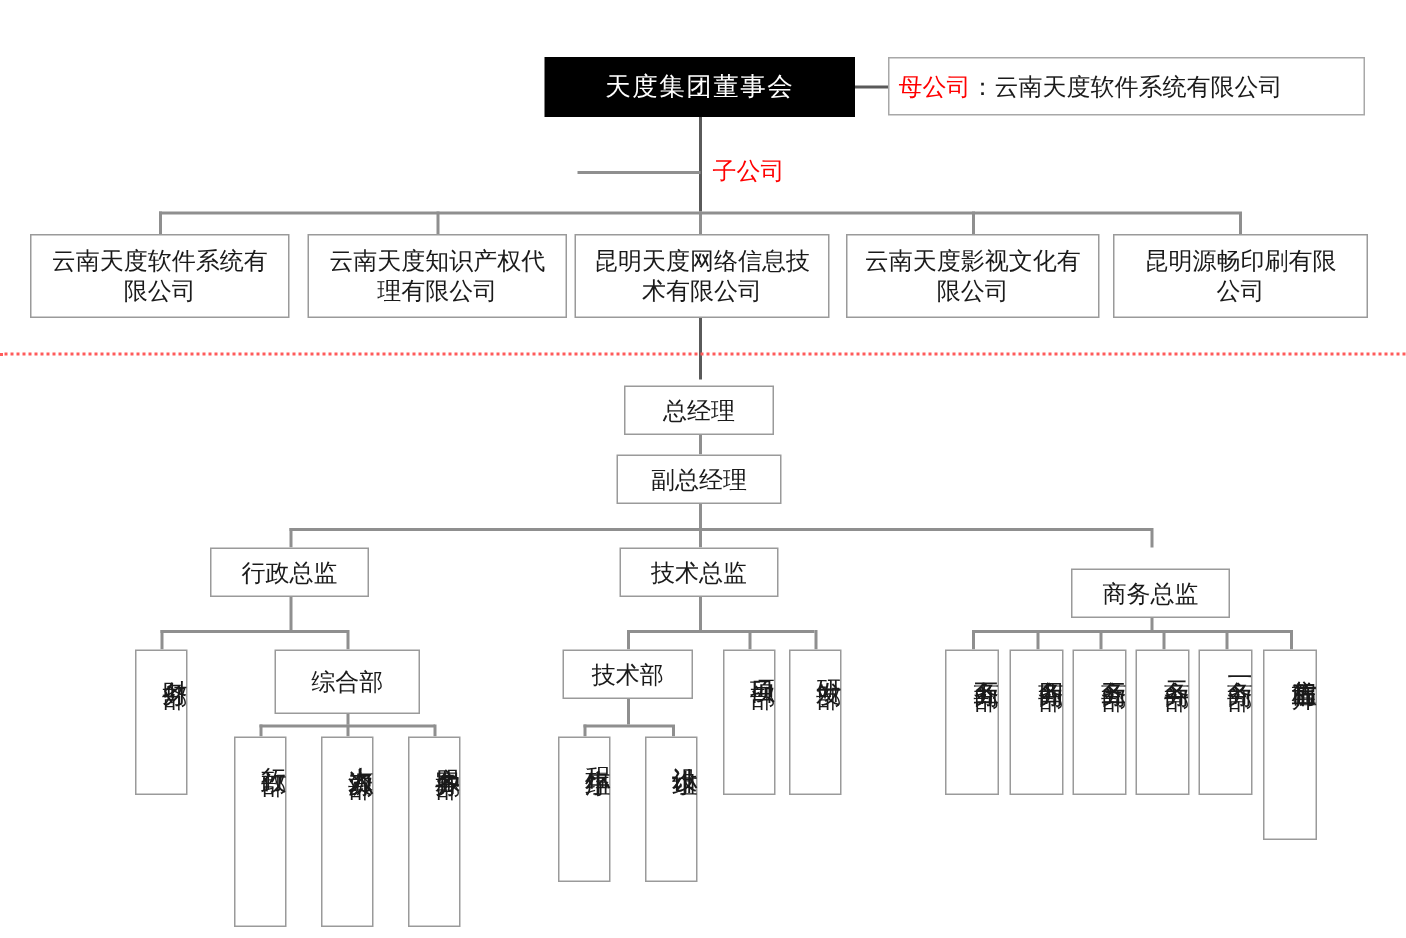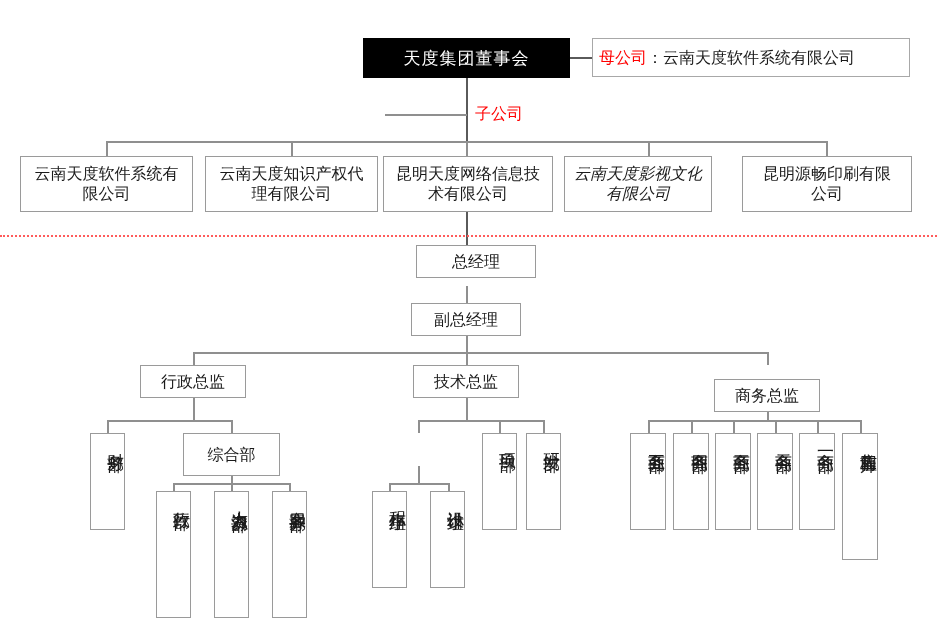--- a/index.html
+++ b/index.html
@@ -71,28 +71,28 @@
 
   <div class="line v" style="left:106px;top:141px;height:15px;"></div>
   <div class="line v" style="left:291px;top:141px;height:15px;"></div>
   <div class="line v" style="left:466px;top:141px;height:15px;"></div>
   <div class="line v" style="left:648px;top:141px;height:15px;"></div>
   <div class="line v" style="left:826px;top:141px;height:15px;"></div>
 
   <div class="box" style="left:20px;top:156px;width:173px;height:56px;padding:0 8px;">云南天度软件系统有限公司</div>
   <div class="box" style="left:383px;top:156px;width:170px;height:56px;padding:0 8px;">昆明天度网络信息技术有限公司</div>
   <div class="box" style="left:205px;top:156px;width:173px;height:56px;padding:0 8px;">云南天度知识产权代理有限公司</div>
-  <div class="box" style="left:564px;top:156px;width:148px;height:56px;padding:0 8px;font-style:italic;">云南天度影视文化有限公司</div>
+  <div class="box" style="left:564px;top:156px;width:169px;height:56px;padding:0 8px;">云南天度影视文化有限公司</div>
   <div class="box" style="left:742px;top:156px;width:170px;height:56px;padding:0 20px;">昆明源畅印刷有限公司</div>
 
   <div class="line v dark" style="left:466px;top:212px;height:41px;"></div>
 
   <div class="divider" style="top:235px;"></div>
 
-  <div class="box" style="left:416px;top:245px;width:120px;height:33px;">总经理</div>
+  <div class="box" style="left:416px;top:257px;width:100px;height:33px;">总经理</div>
   <div class="line v" style="left:466px;top:286px;height:17px;"></div>
 
   <div class="box" style="left:411px;top:303px;width:110px;height:33px;">副总经理</div>
   <div class="line v" style="left:466px;top:336px;height:16px;"></div>
 
   <div class="line h" style="left:193px;top:352px;width:575px;"></div>
   <div class="line v" style="left:193px;top:352px;height:13px;"></div>
   <div class="line v" style="left:466px;top:352px;height:13px;"></div>
   <div class="line v" style="left:767px;top:352px;height:13px;"></div>
 
@@ -117,20 +117,21 @@
   <div class="box vbox" style="left:156px;top:491px;width:35px;height:127px;font-size:17px;">行政部</div>
   <div class="box vbox" style="left:214px;top:491px;width:35px;height:127px;font-size:17px;">人力资源部</div>
   <div class="box vbox" style="left:272px;top:491px;width:35px;height:127px;font-size:17px;">客户服务部</div>
 
   <div class="line v" style="left:466px;top:398px;height:22px;"></div>
   <div class="line h" style="left:418px;top:420px;width:125px;"></div>
   <div class="line v" style="left:418px;top:420px;height:13px;"></div>
   <div class="line v" style="left:499px;top:420px;height:13px;"></div>
   <div class="line v" style="left:543px;top:420px;height:13px;"></div>
 
+  <div class="box" style="left:375px;top:433px;width:87px;height:33px;">技术部</div>
   <div class="line v" style="left:418px;top:466px;height:17px;"></div>
   <div class="line h" style="left:389px;top:483px;width:59px;"></div>
   <div class="line v" style="left:389px;top:483px;height:8px;"></div>
   <div class="line v" style="left:448px;top:483px;height:8px;"></div>
 
   <div class="box vbox" style="left:372px;top:491px;width:35px;height:97px;font-size:17px;">程序小组</div>
   <div class="box vbox" style="left:430px;top:491px;width:35px;height:97px;font-size:17px;">设计小组</div>
 
   <div class="box vbox" style="left:482px;top:433px;width:35px;height:97px;font-size:17px;">项目部</div>
   <div class="box vbox" style="left:526px;top:433px;width:35px;height:97px;font-size:17px;">研发部</div>

